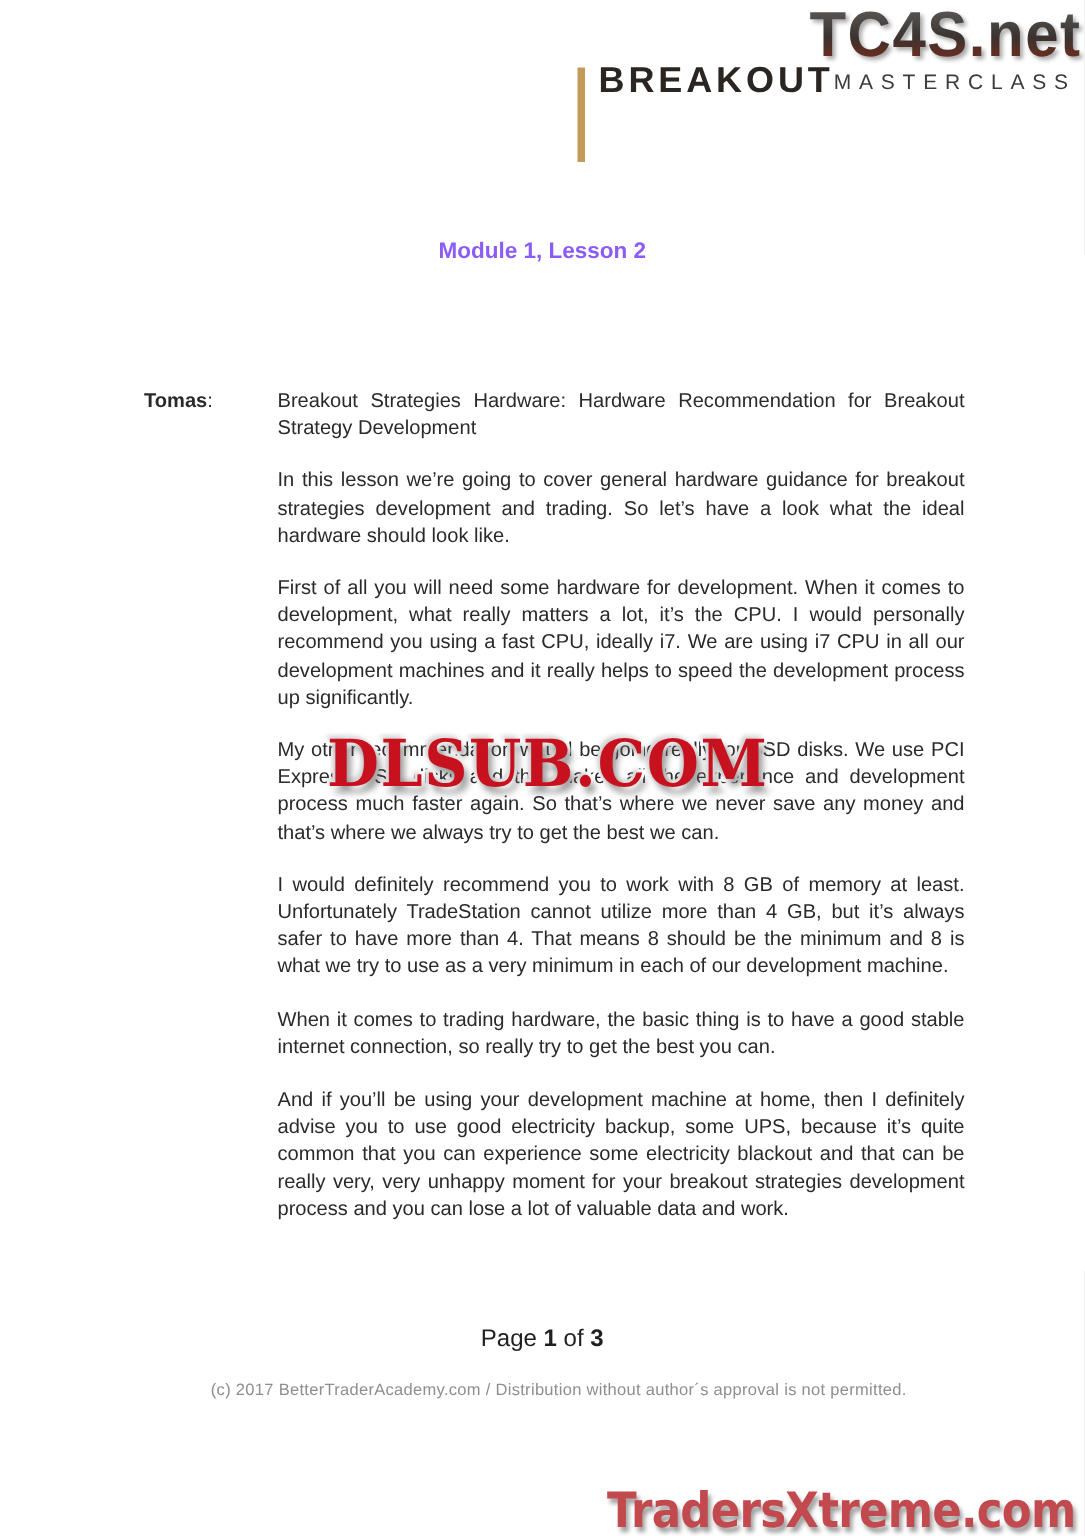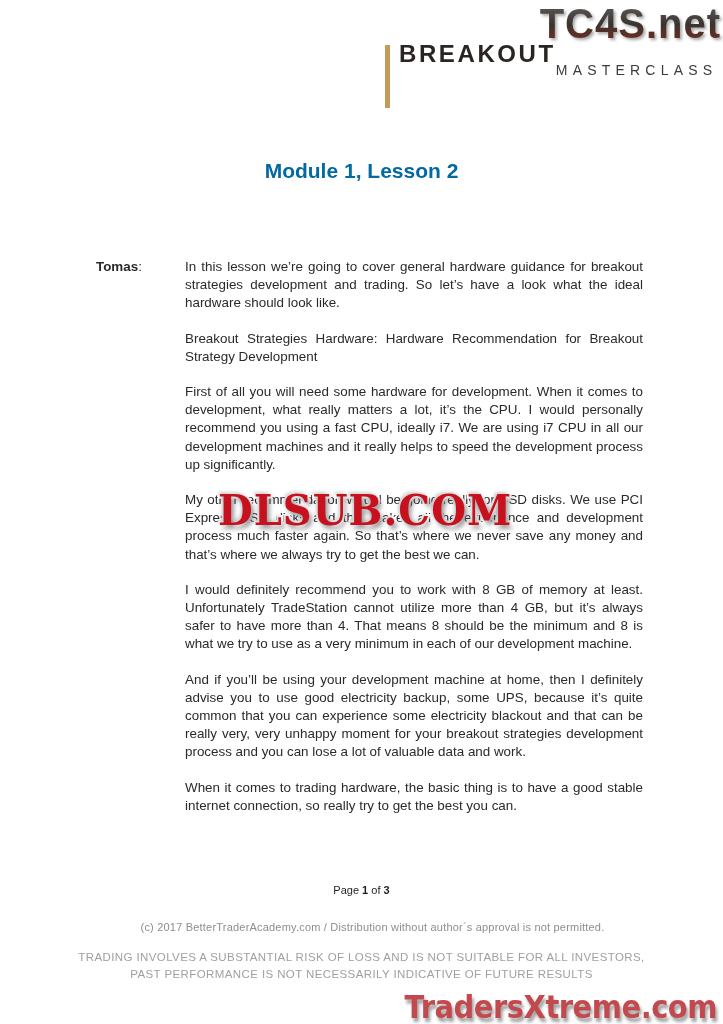--- a/index.html
+++ b/index.html
@@ -20,26 +20,26 @@
     filter:drop-shadow(2px 2px 1.5px rgba(60,60,60,0.45));
     white-space:nowrap;
   }
 
   
   .logo { position:absolute; top:42px; left:385px; display:flex; align-items:flex-start; }
   .logo-bar { width:5px; height:63px; background:#c49a58; margin-top:3px; }
   .logo-text { margin-left:9px; display:flex; }
   .logo-line1 { font-size:24px; font-weight:bold; letter-spacing:2.6px; color:#2b2522; line-height:24px; }
   .logo-line2 { font-size:22px; font-weight:bold; letter-spacing:2.4px; color:#c49a58; line-height:23px; margin-top:1px; }
-  .logo-line3 { font-size:14px; font-weight:normal; letter-spacing:5.2px; color:#3c3c3c; line-height:16px; margin-top:20px; }
+  .logo-line3 { font-size:14px; font-weight:normal; letter-spacing:5.2px; color:#3c3c3c; line-height:16px; margin-top:4px; }
   .logo-icon { margin-left:13px; margin-top:8px; }
 
   
   .titles { position:absolute; top:159px; left:0; width:100%; text-align:center; }
-  .title-line { font-size:21px; font-weight:bold; color:#0369a1; }
+  .title-line { font-size:15px; font-weight:bold; color:#8b5cf6; }
   .title-line.second { margin-top:21px; }
 
   
   .content { position:absolute; top:258px; left:96px; width:547px; }
   .speaker { position:absolute; left:0; top:0; font-size:13.4px; line-height:18.2px; }
   .speaker b { font-weight:bold; }
   .content p {
     margin:0 0 17px 89px; width:458px;
     font-size:13.4px; line-height:18.2px; text-align:justify;
   }
@@ -49,21 +49,21 @@
     position:absolute; left:218px; top:486px;
     font-family:"DejaVu Serif", serif; font-weight:bold;
     font-size:40px; letter-spacing:1px; white-space:nowrap;
     color:#c8111e;
     -webkit-text-stroke:4px #ffffff; paint-order:stroke fill;
     text-shadow:3px 4px 4px rgba(100,100,100,0.6), -2px -2px 3px rgba(120,120,120,0.35);
     transform:scaleY(1.08);
   }
 
   
-  .pagenum { position:absolute; top:884px; left:0; width:100%; text-align:center; font-size:11px; color:#1f1f1f; }
+  .pagenum { position:absolute; top:884px; left:0; width:100%; text-align:center; font-size:16px; color:#1f1f1f; }
   .pagenum .b { font-weight:bold; }
   .copyright { position:absolute; top:921px; left:0; width:100%; text-align:center; font-size:11px; color:#8e8e8e; letter-spacing:0.2px;padding-left:11px; }
   .disclaimer { position:absolute; top:949px; left:0; width:100%; text-align:center; font-size:11.5px; line-height:17px; color:#a0a0a0; letter-spacing:0.4px; }
 
   
   .tradersxtreme {
     position:absolute; right:6px; bottom:-2px;
     font-family:"DejaVu Sans", sans-serif; font-weight:bold;
     font-size:29px; letter-spacing:-0.5px; white-space:nowrap;
     color:#c24a4e;
@@ -93,38 +93,34 @@
       </svg>
     </div>
   </div>
 
   <div class="titles">
     <div class="title-line">Module 1, Lesson 2</div>
   </div>
 
   <div class="content">
     <div class="speaker"><b>Tomas</b><span>:</span></div>
+    <p>Breakout Strategies Hardware: Hardware Recommendation for Breakout Strategy Development</p>
     <p>In this lesson we’re going to cover general hardware guidance for breakout strategies development and trading. So let’s have a look what the ideal hardware should look like.</p>
-    <p>Breakout Strategies Hardware: Hardware Recommendation for Breakout Strategy Development</p>
     <p>First of all you will need some hardware for development. When it comes to development, what really matters a lot, it’s the CPU. I would personally recommend you using a fast CPU, ideally i7. We are using i7 CPU in all our development machines and it really helps to speed the development process up significantly.</p>
     <p>My other recommendation would be going really for SSD disks. We use PCI Express SSD disks and this makes all the experience and development process much faster again. So that’s where we never save any money and that’s where we always try to get the best we can.</p>
     <p>I would definitely recommend you to work with 8 GB of memory at least. Unfortunately TradeStation cannot utilize more than 4 GB, but it’s always safer to have more than 4. That means 8 should be the minimum and 8 is what we try to use as a very minimum in each of our development machine.</p>
+    <p>When it comes to trading hardware, the basic thing is to have a good stable internet connection, so really try to get the best you can.</p>
     <p>And if you’ll be using your development machine at home, then I definitely advise you to use good electricity backup, some UPS, because it’s quite common that you can experience some electricity blackout and that can be really very, very unhappy moment for your breakout strategies development process and you can lose a lot of valuable data and work.</p>
-    <p>When it comes to trading hardware, the basic thing is to have a good stable internet connection, so really try to get the best you can.</p>
   </div>
 
   <div class="dlsub">DLSUB.COM</div>
 
   <div class="pagenum">
     <span>Page</span>&nbsp;<span class="b">1</span>
     <span>of</span>&nbsp;<span class="b">3</span>
   </div>
 
   <div class="copyright">(c) 2017 BetterTraderAcademy.com / Distribution without author´s approval is not permitted.</div>
 
-  <div class="disclaimer">
-    <div>TRADING INVOLVES A SUBSTANTIAL RISK OF LOSS AND IS NOT SUITABLE FOR ALL INVESTORS,</div>
-    <div>PAST PERFORMANCE IS NOT NECESSARILY INDICATIVE OF FUTURE RESULTS</div>
-  </div>
 
   <div class="tradersxtreme">TradersXtreme.com</div>
 
 </div>
 
 </body></html>

